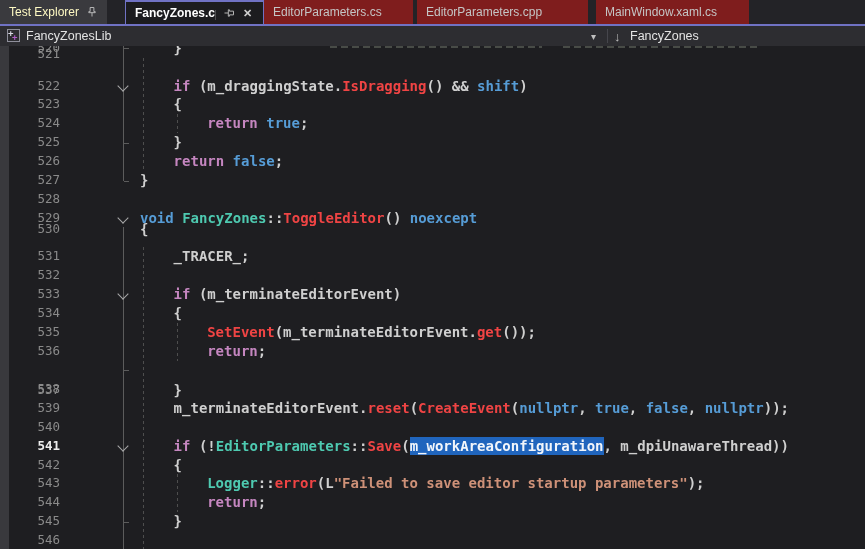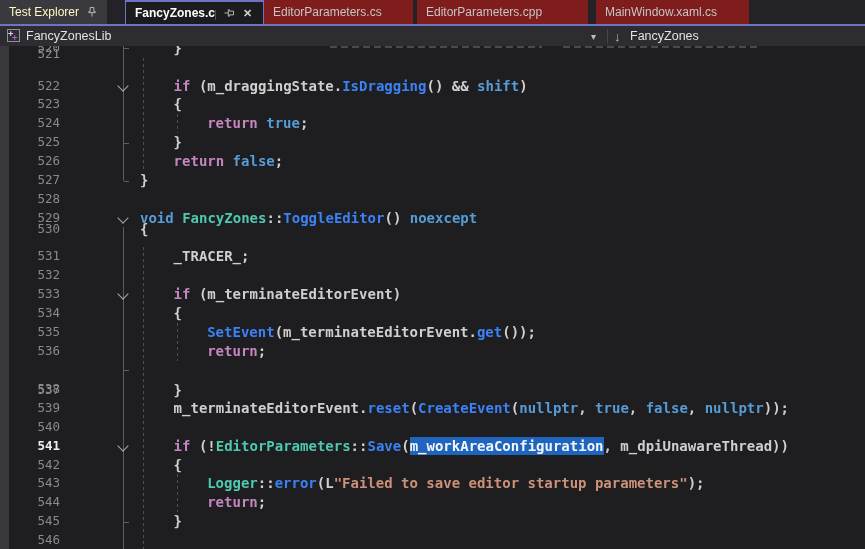--- a/index.html
+++ b/index.html
@@ -17,21 +17,21 @@
 
   .code-row{position:absolute;left:0;width:865px;height:18.95px;line-height:18.95px;}
   .lnum{position:absolute;left:0;top:0;width:60px;text-align:right;
         font-family:"DejaVu Sans Mono",monospace;font-size:12.5px;color:#8A8A8A;}
   .lnum.bold{color:#EDEDED;font-weight:bold;}
   .fold-chev{position:absolute;left:119px;top:5px;width:7px;height:7px;
         border-right:1.6px solid #A8A8A8;border-bottom:1.6px solid #A8A8A8;transform:rotate(45deg);}
   .code-text{position:absolute;top:0;white-space:pre;
         font-family:"DejaVu Sans Mono",monospace;font-size:14px;font-weight:600;}
   .tk-p{color:#CFCFCF;}  .tk-kwc{color:#C586C0;}  .tk-kw{color:#569CD6;}
-  .tk-type{color:#4EC9B0;}  .tk-fn{color:#3b82f6;}  .tk-str{color:#CE9178;}
+  .tk-type{color:#4EC9B0;}  .tk-fn{color:#ef4444;}  .tk-str{color:#CE9178;}
   .tk-hl{background:#2065BD;color:#F2F6FB;box-shadow:0 1px 0 #2065BD,0 -1px 0 #2065BD;}
 
   
   .tabbar{position:absolute;left:0;top:0;width:865px;height:24px;background:#232327;z-index:3;
           display:flex;align-items:stretch;}
   .accent{position:absolute;left:0;top:24px;width:865px;height:2px;background:#7072C4;z-index:4;}
   .tab{flex:none;display:flex;align-items:center;gap:6px;padding:0 9px;box-sizing:border-box;
        font-size:12px;color:#C5C5C5;background:#7f1d1d;cursor:default;}
   .tab-label{white-space:nowrap;overflow:hidden;}
   .tab.tool{background:#3A3A3E;color:#fef9c3;}

